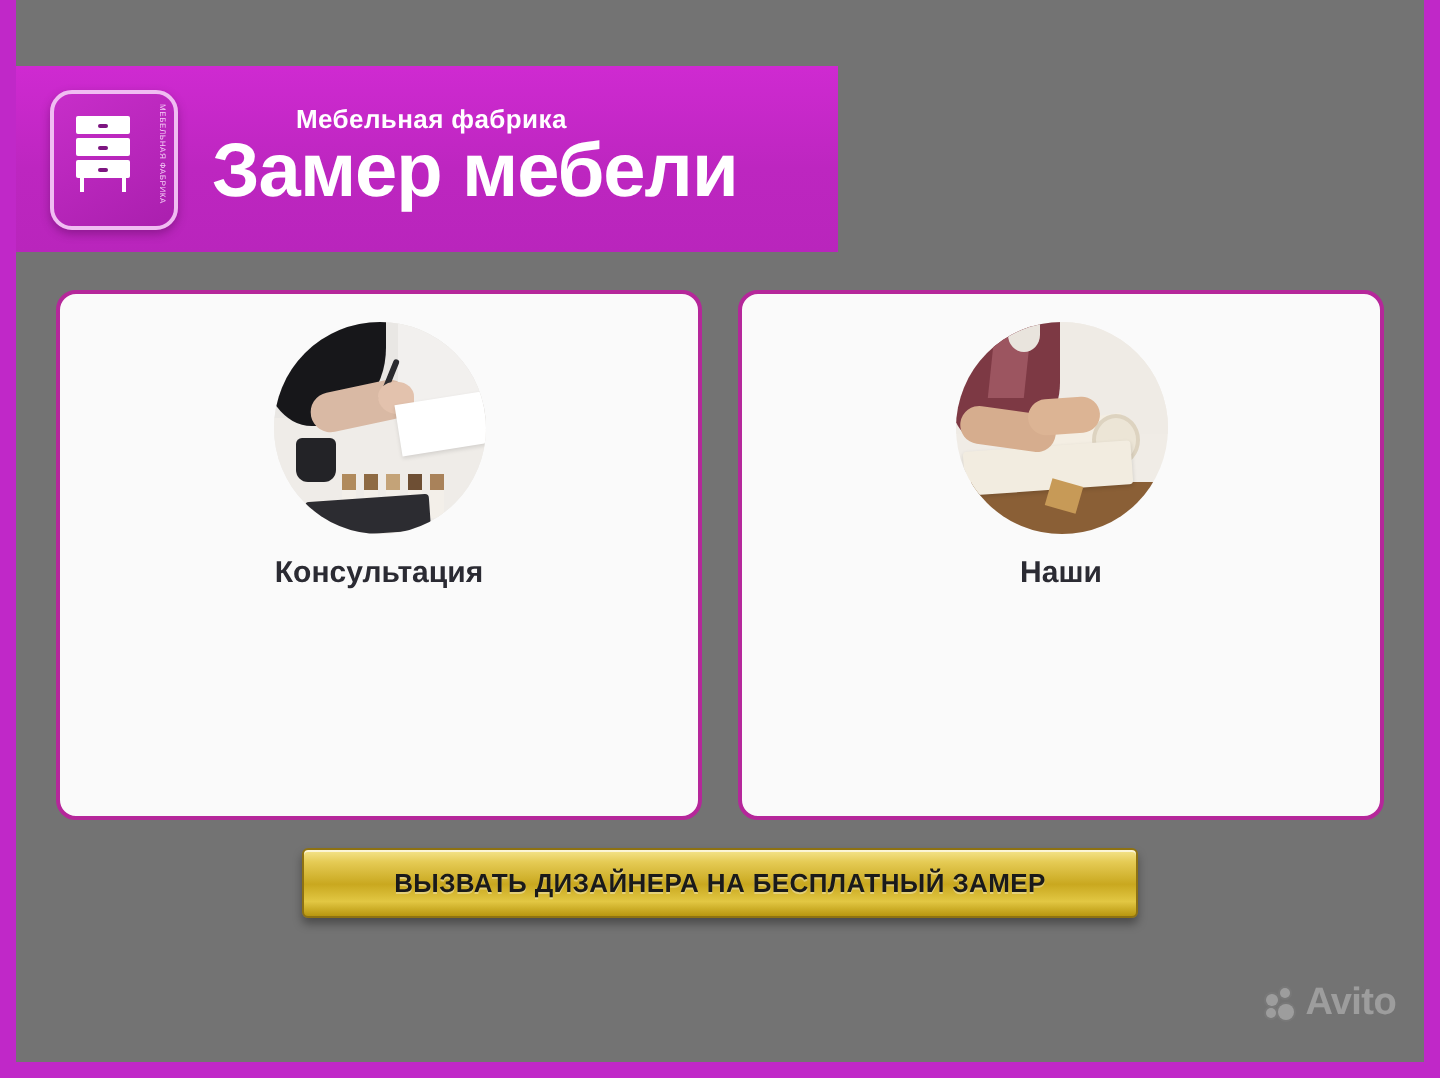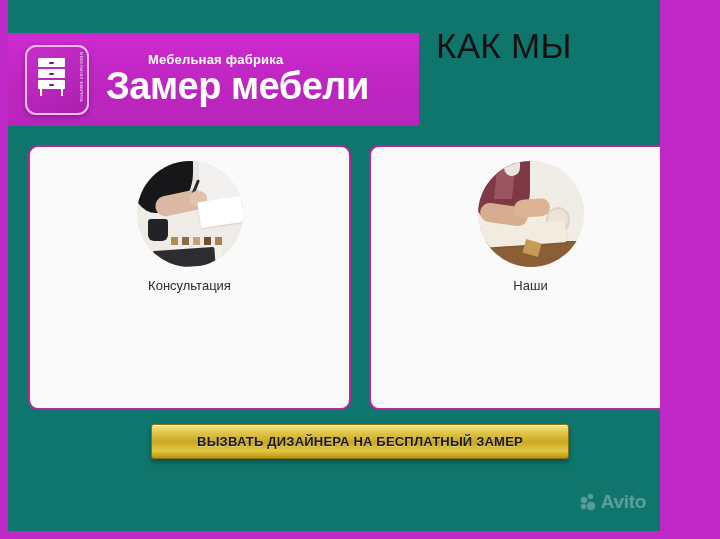--- a/index.html
+++ b/index.html
@@ -19,23 +19,23 @@
     position: relative;
     width: 720px;
     height: 539px;
     background: #c028c8;
     box-sizing: border-box;
   }
   .inner {
     position: absolute;
     left: 8px;
     top: 0px;
-    width: 652px;
+    width: 704px;
     height: 531px;
-    background: #0f766e;
+    background: #737373;
     overflow: hidden;
   }
 
   
   .header {
     position: absolute;
     left: 0;
     top: 0;
     width: 704px;
     height: 140px;
@@ -176,22 +176,22 @@
   .photo {
     width: 106px;
     height: 106px;
     border-radius: 50%;
     overflow: hidden;
     position: relative;
     flex: none;
   }
   .card-title {
     margin-top: 11px;
-    font-size: 13px;
-    font-weight: normal;
+    font-size: 15px;
+    font-weight: bold;
     color: #2b2b33;
     text-align: right;
   }
   .card-text {
     margin-top: 9px;
     font-size: 13.5px;
     line-height: 19.5px;
     color: #44444c;
   }
 
@@ -303,21 +303,20 @@
           <div class="vert-text">МЕБЕЛЬНАЯ ФАБРИКА</div>
         </div>
 
         <div class="logo-words">
           <div class="logo-sub">Мебельная фабрика</div>
           <div class="logo-main">Замер мебели</div>
         </div>
       </div>
 
       <div class="headline">
-        <div>КАК МЫ</div>
       </div>
     </div>
 
     <div class="cards">
 
       <div class="card">
         <div class="photo ph1">
           <div class="wall"></div>
             <div class="wall2"></div>
             <div class="desk"></div>

